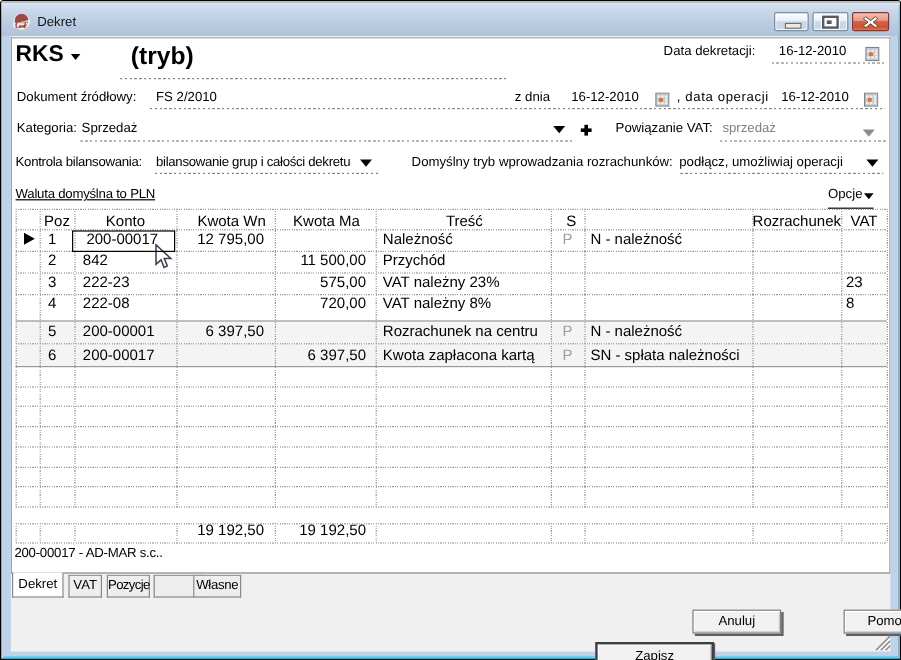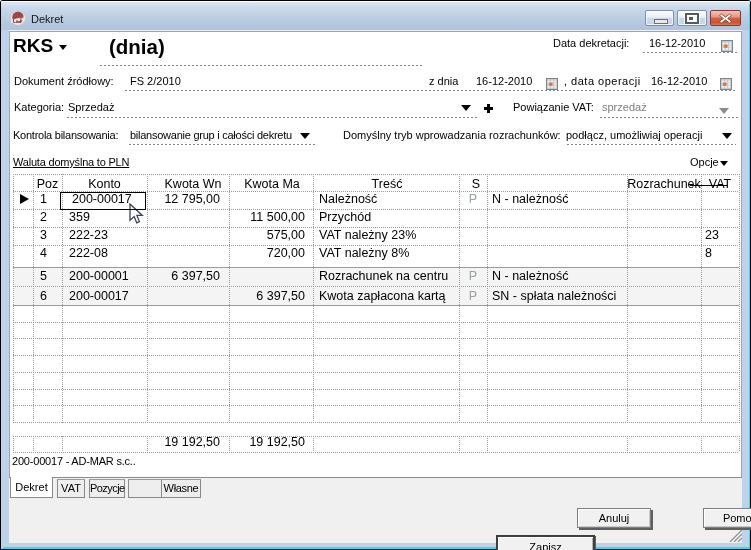--- a/index.html
+++ b/index.html
@@ -53,21 +53,21 @@
  <div class="abs" id="minb"></div>
  <div class="abs" id="maxb"></div>
  <div class="abs" id="closeb">
       <svg width="29" height="14" viewBox="0 0 29 14" style="position:absolute;left:0;top:0">
         <path d="M10.5 3 L14.5 6.2 L18.5 3 L20.5 4.6 L16.6 7.5 L20.5 10.4 L18.5 12 L14.5 8.8 L10.5 12 L8.5 10.4 L12.4 7.5 L8.5 4.6 Z" fill="#ffffff" stroke="#61452f" stroke-width="0.8"></path>
       </svg>
     </div>
 
  <div class="t" style="left:13px;top:37px;font-size:19px;font-weight:bold;line-height:17px;">RKS</div>
  <div class="abs tri" style="left:59px;top:45px;border-left-width:4.5px;border-right-width:4.5px;border-top-width:5.5px;"></div>
- <div class="t" style="left:109px;top:37px;font-size:20.5px;font-weight:bold;line-height:19px;">(dnia)</div>
+ <div class="t" style="left:109px;top:37px;font-size:20.5px;font-weight:bold;line-height:19px;">(tryb)</div>
  <div class="dash" style="left:100px;top:65px;width:323px;"></div>
  <div class="t" style="left:553px;top:37px;">Data dekretacji:</div>
  <div class="t" style="left:649px;top:37px;">16-12-2010</div>
  <div class="cal" style="left:721px;top:38px;"><svg width="12" height="12" viewBox="0 0 12 12">
   <rect x="0.5" y="0.5" width="11" height="11" fill="#c6cbd0" stroke="#7e848b"></rect>
   <g fill="#eef0f2">
    <rect x="1.8" y="2.6" width="2" height="2"></rect>
           <rect x="5" y="2.6" width="2" height="2"></rect>
           <rect x="8.2" y="2.6" width="2" height="2"></rect>
    <rect x="8.2" y="5.2" width="2" height="2"></rect>
@@ -127,21 +127,21 @@
  <div class="t" style="left:13px;top:129px;letter-spacing:-0.25px;">Kontrola bilansowania:</div>
  <div class="t" style="left:130px;top:129px;letter-spacing:-0.25px;">bilansowanie grup i całości dekretu</div>
  <div class="abs tri" style="left:300px;top:133px;"></div>
  <div class="t" style="left:343px;top:129px;">Domyślny tryb wprowadzania rozrachunków:</div>
  <div class="t" style="left:566px;top:129px;">podłącz, umożliwiaj operacji</div>
  <div class="abs tri" style="left:722px;top:133px;"></div>
  <div class="dash" style="left:129px;top:144px;width:187px;"></div>
  <div class="dash" style="left:567px;top:144px;width:169px;"></div>
 
  <div class="t" style="left:13px;top:156px;text-decoration:underline;letter-spacing:-0.2px;">Waluta domyślna to PLN</div>
- <div class="t" style="left:690px;top:156px;border-bottom:1px solid #000;padding-bottom:16px;">Opcje&nbsp;&nbsp;&nbsp;</div>
+ <div class="t" style="left:690px;top:156px;border-bottom:1px solid #000;padding-bottom:4px;">Opcje&nbsp;&nbsp;&nbsp;</div>
  <div class="abs tri" style="left:720px;top:161px;border-left-width:4.5px;border-right-width:4.5px;border-top-width:5px;"></div>
 
  <div class="t" style="left:12px;top:455px;letter-spacing:-0.2px;">200-00017 - AD-MAR s.c..</div>
 
  <div class="abs hsolid" style="left:9px;top:477px;width:733px;background:#8a8a8a;"></div>
  <div class="tab" style="left:10px;top:477px;width:43px;height:21px;background:#fff;border-top:none;line-height:20px;">Dekret</div>
  <div class="tab" style="left:57px;top:479px;width:28px;height:19px;line-height:17px;">VAT</div>
  <div class="tab" style="left:89px;top:479px;width:36px;height:19px;line-height:17px;letter-spacing:-0.55px;">Pozycje</div>
  <div class="tab" style="left:128px;top:479px;width:29px;height:19px;line-height:17px;padding-left:40px;">Inne</div>
  <div class="tab" style="left:161px;top:479px;width:40px;height:19px;line-height:17px;letter-spacing:-0.3px;">Własne</div>
@@ -201,21 +201,21 @@
     <div class="tt" style="left:462px;width:28px;top:177.5px;text-align:center;">S</div>
     <div class="tt" style="left:627px;width:74px;top:177.5px;text-align:center;">Rozrachunek</div>
     <div class="tt" style="left:701px;width:38px;top:177.5px;text-align:center;">VAT</div>
     <div class="tt" style="left:40px;top:192.5px;">1</div>
     <div class="tt" style="left:72px;top:192.5px;">200-00017</div>
     <div class="tt" style="left:147px;width:73px;text-align:right;top:192.5px;">12 795,00</div>
     <div class="tt" style="left:319px;top:192.5px;">Należność</div>
     <div class="tt" style="left:459px;width:28px;text-align:center;top:192.5px;color:#9aa0a6;">P</div>
     <div class="tt" style="left:492px;top:192.5px;">N - należność</div>
     <div class="tt" style="left:40px;top:210.5px;">2</div>
-    <div class="tt" style="left:69px;top:210.5px;">359</div>
+    <div class="tt" style="left:69px;top:210.5px;">842</div>
     <div class="tt" style="left:229px;width:76px;text-align:right;top:210.5px;">11 500,00</div>
     <div class="tt" style="left:319px;top:210.5px;">Przychód</div>
     <div class="tt" style="left:40px;top:228.5px;">3</div>
     <div class="tt" style="left:69px;top:228.5px;">222-23</div>
     <div class="tt" style="left:229px;width:76px;text-align:right;top:228.5px;">575,00</div>
     <div class="tt" style="left:319px;top:228.5px;">VAT należny 23%</div>
     <div class="tt" style="left:705px;top:228.5px;">23</div>
     <div class="tt" style="left:40px;top:246.5px;">4</div>
     <div class="tt" style="left:69px;top:246.5px;">222-08</div>
     <div class="tt" style="left:229px;width:76px;text-align:right;top:246.5px;">720,00</div>

